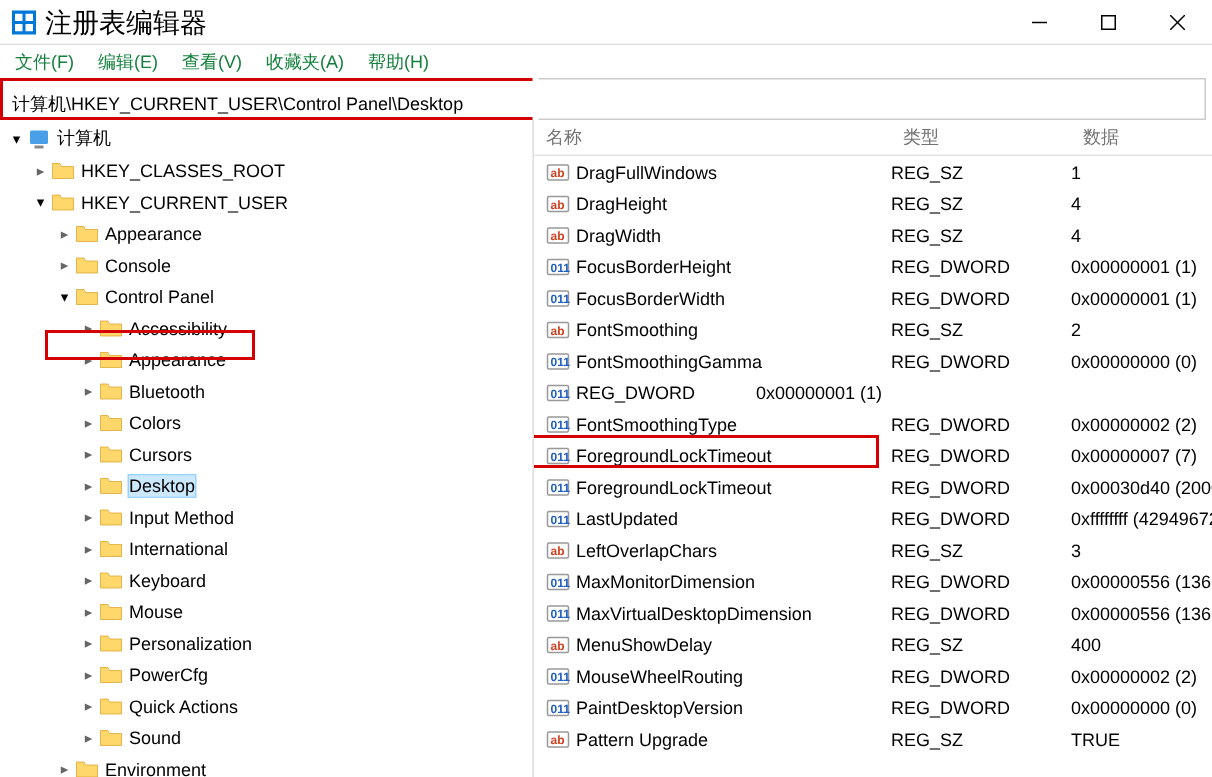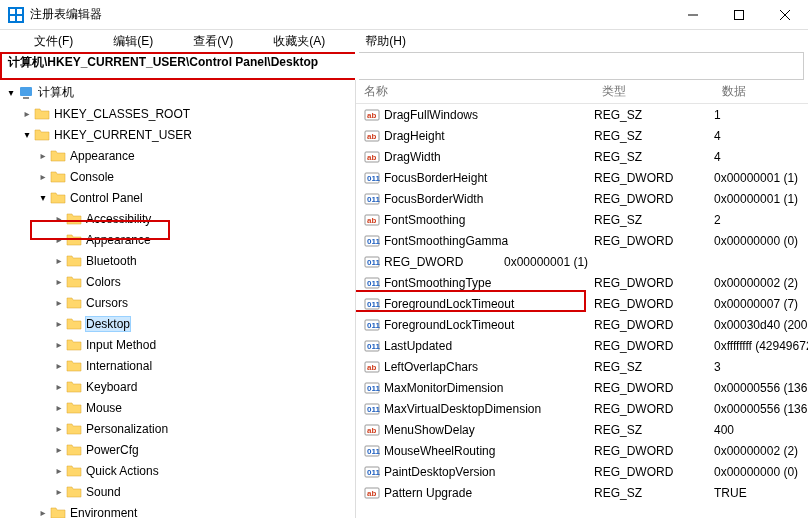--- a/index.html
+++ b/index.html
@@ -1,28 +1,28 @@
 <!DOCTYPE html>
 <html><head>
 <meta charset="utf-8">
 <style>
 * { box-sizing: border-box; margin: 0; padding: 0; font-family: "Microsoft YaHei", "Segoe UI", Tahoma, sans-serif; }
 body { width: 808px; height: 518px; background: #fff; overflow: hidden; font-size: 12px; }
 
 .titlebar { height: 30px; display: flex; align-items: center; background: #fff; border-bottom: 1px solid #e0e0e0; }
 .titlebar .icon { width: 16px; height: 16px; margin: 0 6px 0 8px; background: #0078d7; display: inline-flex; align-items: center; justify-content: center; }
 .titlebar .icon svg { width: 12px; height: 12px; }
-.titlebar .title { flex: 1; color: #000; font-size: 12px; }
+.titlebar .title { flex: 1; color: #000; font-size: 18px; }
 .winbtns { display: flex; }
 .winbtns div { width: 46px; height: 30px; display: flex; align-items: center; justify-content: center; color: #333; }
 
 .menubar { height: 22px; display: flex; align-items: center; padding-left: 4px; gap: 4px; background: #fff; }
-.menubar span { padding: 2px 6px; color: #000000; margin-left: 24px; }
-
-.addr { height: 28px; border: 2px solid #d40000; border-right: none; margin: 0 4px 0 0; display: flex; align-items: flex-start; padding: 0 6px; background: #fff; font-weight: bold; }
+.menubar span { padding: 2px 6px; color: #15803d; }
+
+.addr { height: 28px; border: 2px solid #d40000; border-right: none; margin: 0 4px 0 0; display: flex; align-items: flex-end; padding: 0 6px; background: #fff; }
 .addr-wrap { display: flex; }
 .addr-wrap .addr { flex: 0 0 355px; }
 .addr-rest { flex: 1; height: 28px; border: 1px solid #ccc; border-left: none; margin-right: 4px; }
 
 .content { display: flex; height: calc(518px - 30px - 22px - 28px); }
 .tree { width: 356px; border-right: 1px solid #ddd; overflow: hidden; padding-top: 2px; background: #fff; }
 .list { flex: 1; overflow: hidden; background: #fff; position: relative; }
 
 .tree-row { display: flex; align-items: center; height: 21px; white-space: nowrap; }
 .tree-row .chev { width: 14px; display: inline-flex; justify-content: center; color: #666; font-size: 10px; }

